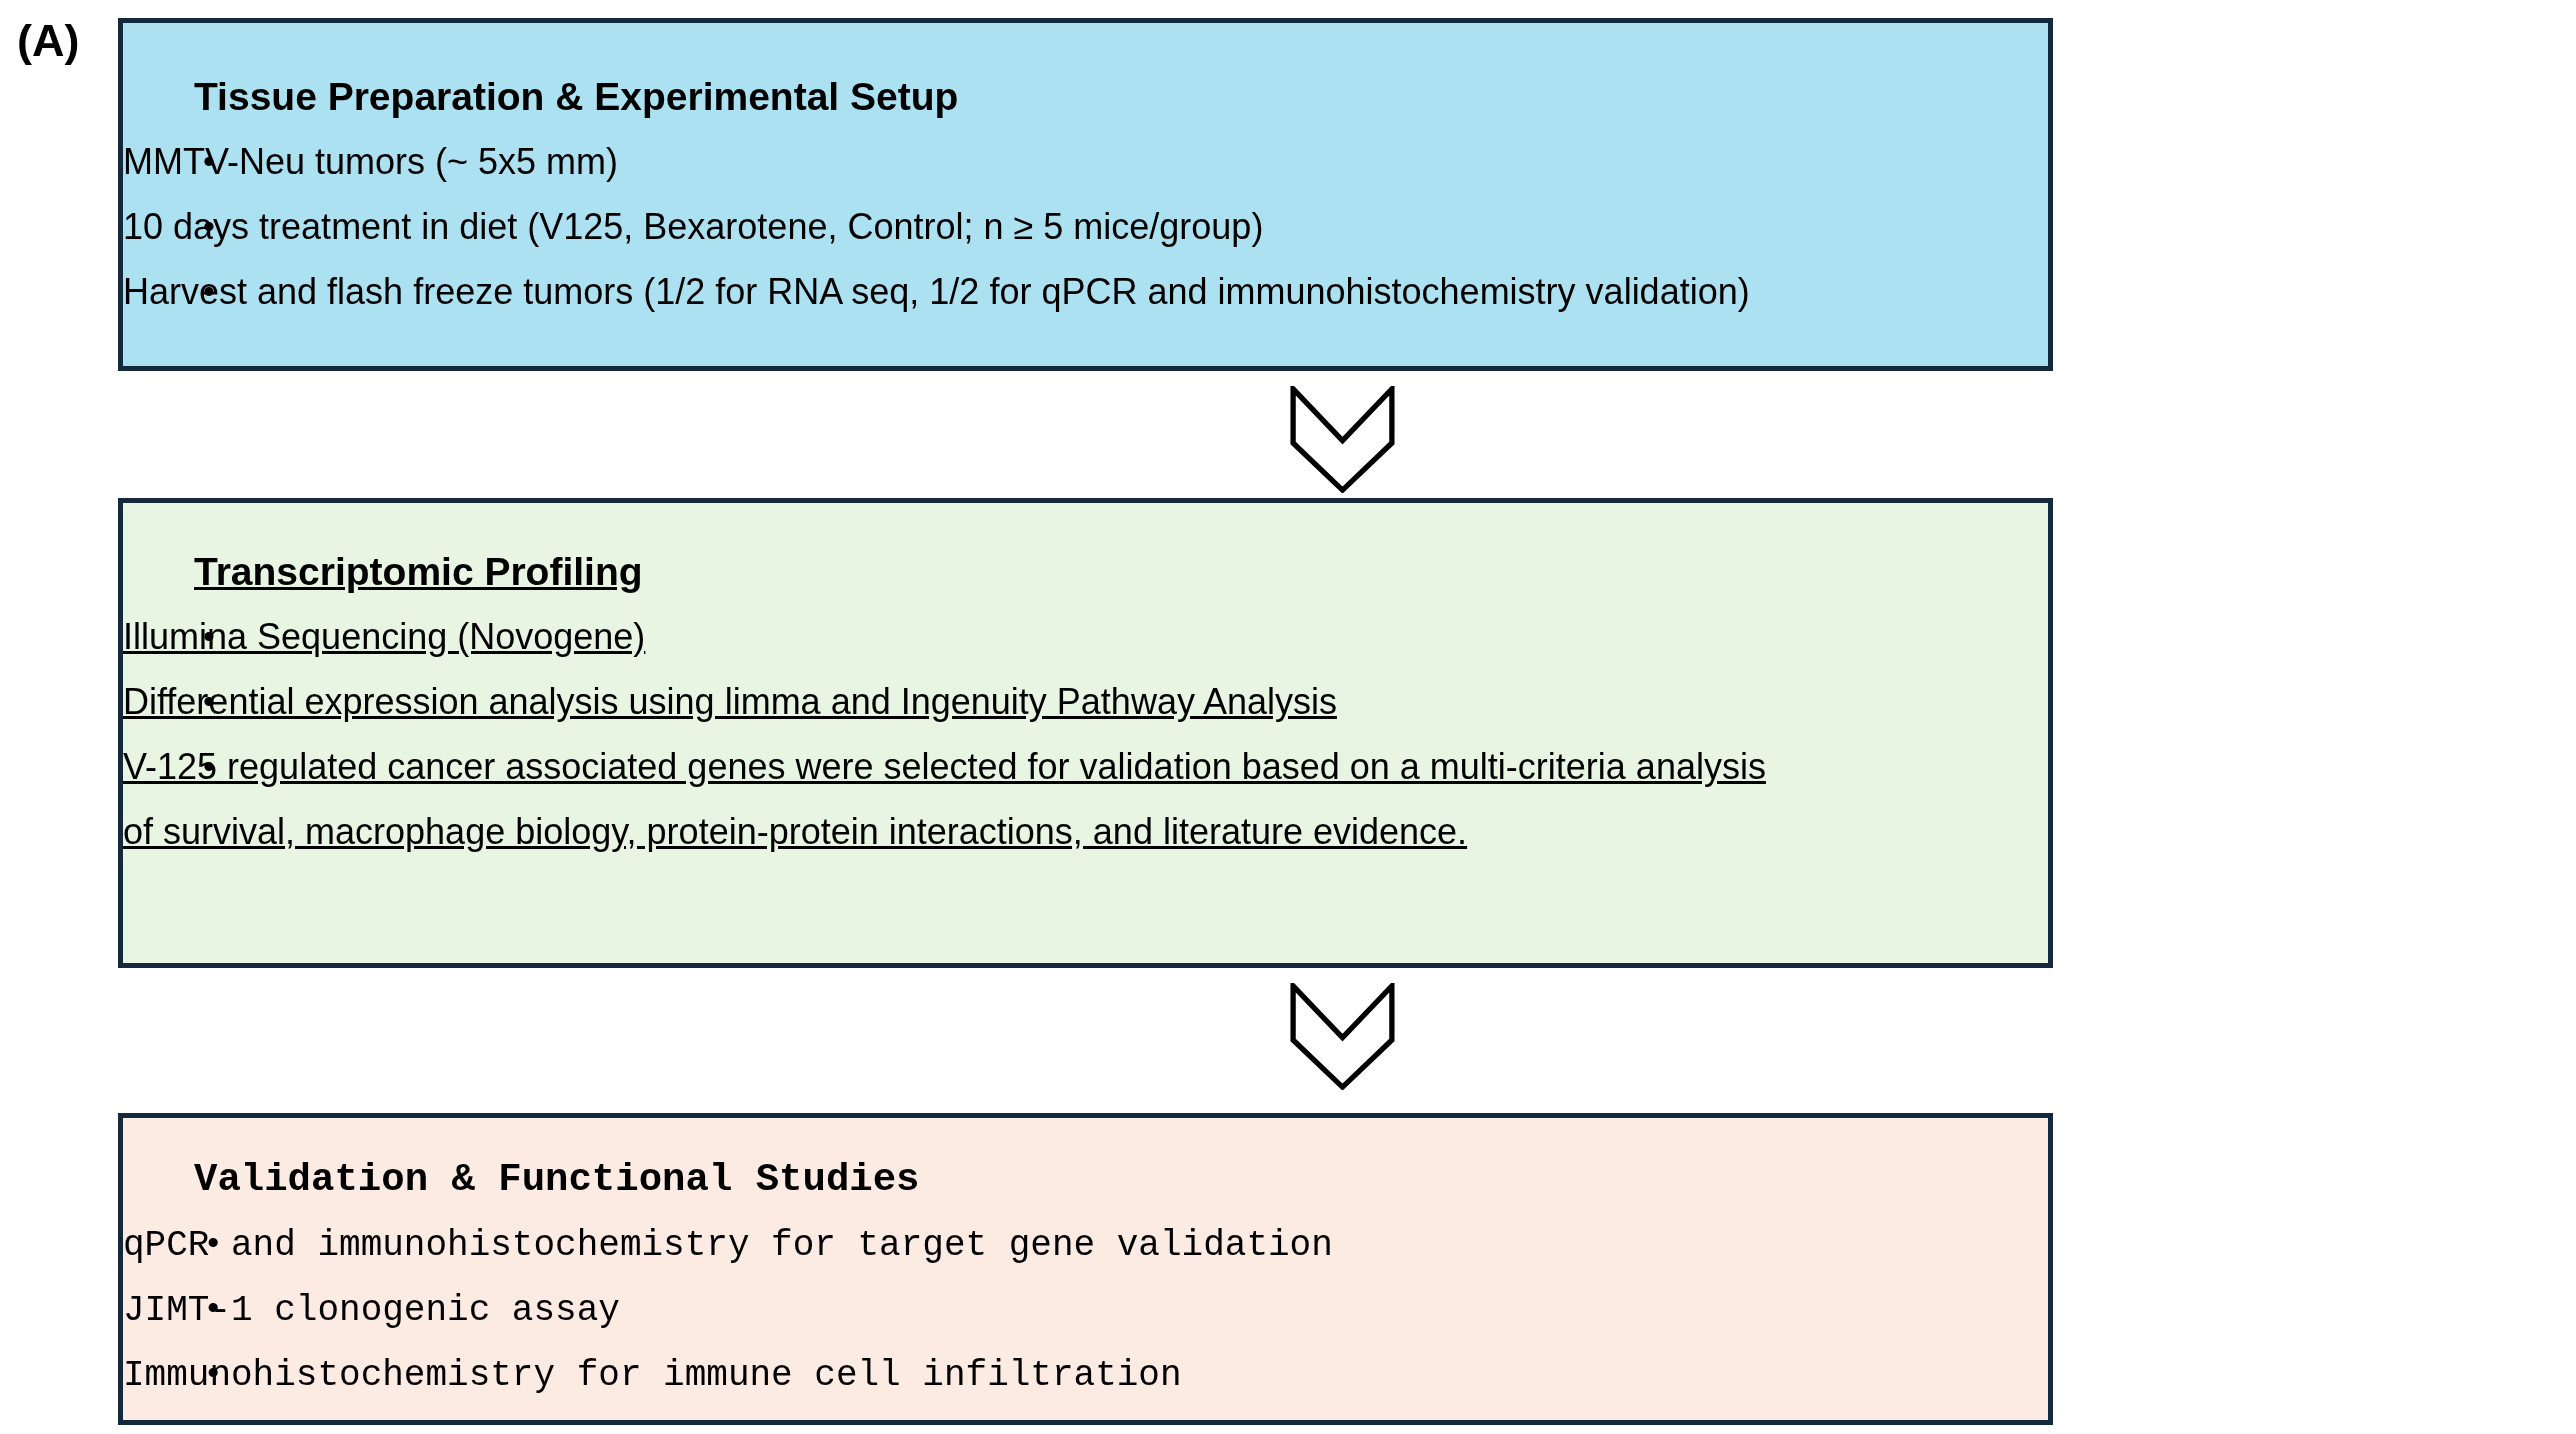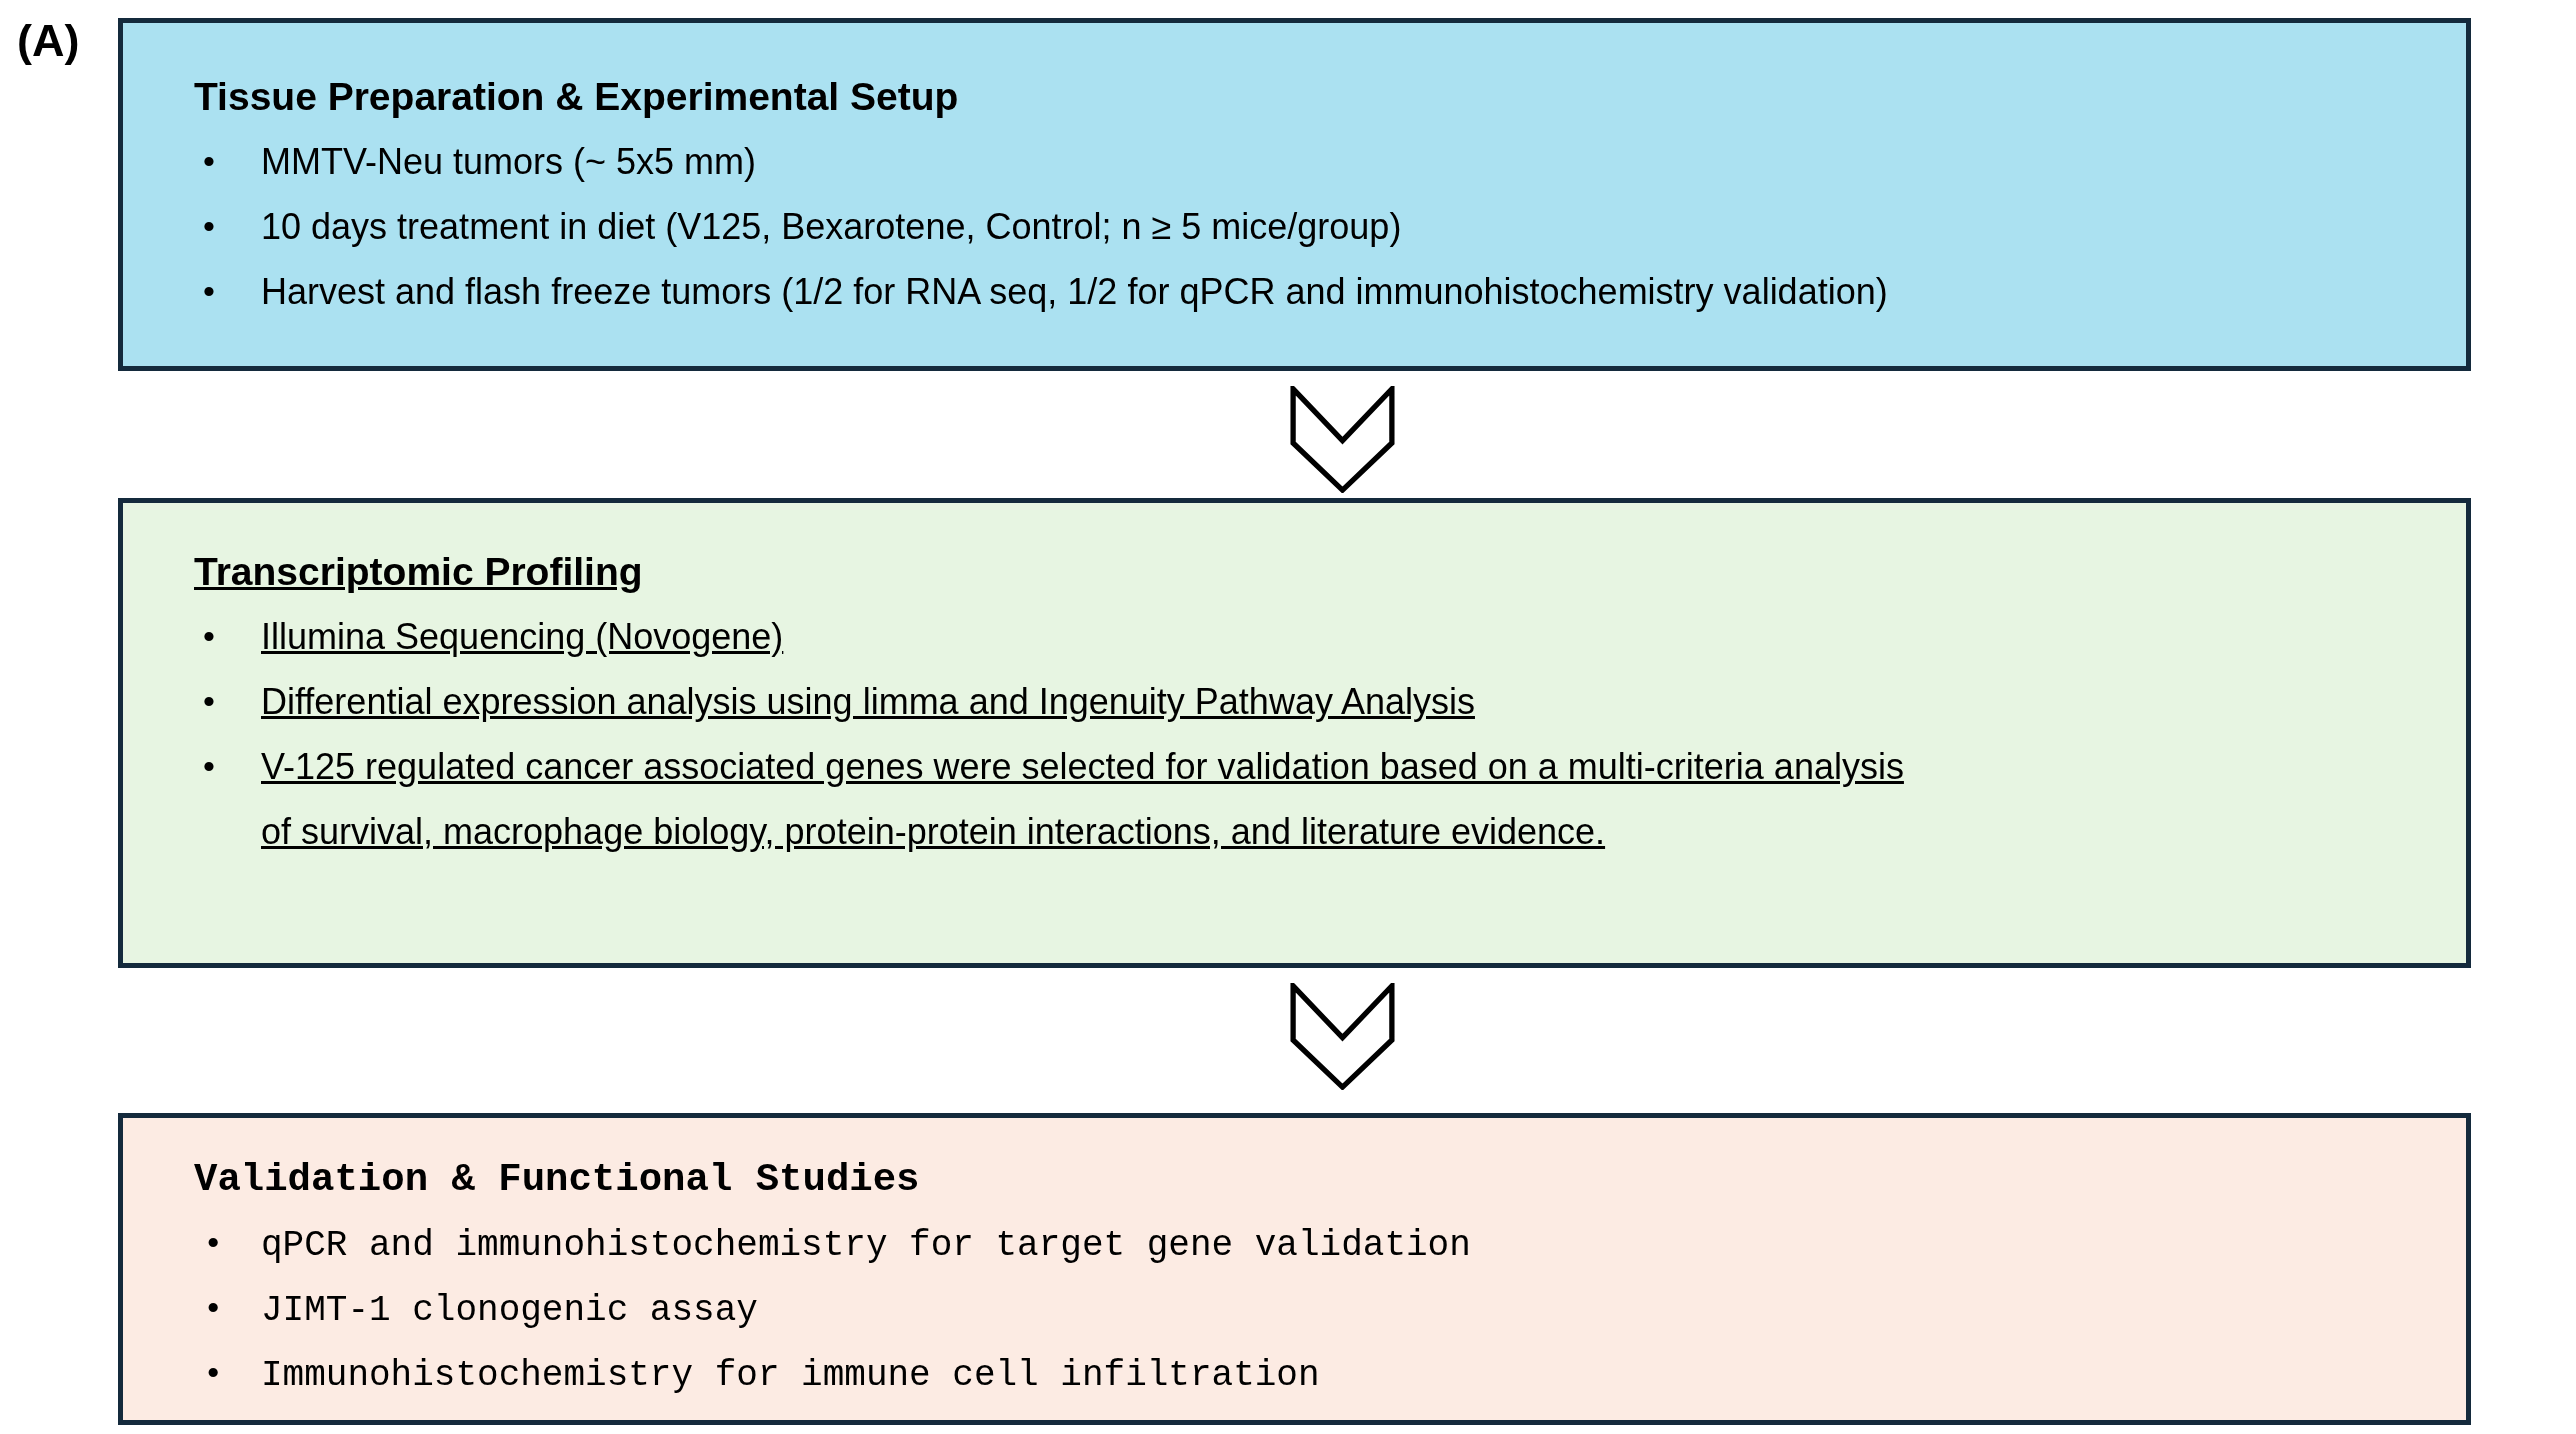--- a/index.html
+++ b/index.html
@@ -28,39 +28,38 @@
     position: absolute;
     left: 17px;
     top: 15.7px;
     font-size: 45px;
     font-weight: 700;
     line-height: 1.1;
   }
   .flow-box {
     position: absolute;
     left: 118px;
-    width: 2353px;
+    width: 1935px;
     border: 5.4px solid var(--border);
   }
   .box-1 { top: 18px;   height: 353px; background: var(--box1-fill); padding-top: 41px; }
   .box-2 { top: 498px;  height: 470px; background: var(--box2-fill); padding-top: 36px; text-decoration: underline; }
   .box-3 { top: 1113px; height: 312px; background: var(--box3-fill); padding-top: 30px; font-family: Liberation Mono, monospace; }
   .box-title {
     margin-left: 71px;
     font-size: 39px;
     font-weight: 700;
     line-height: 65px;
     white-space: pre-line;
   }
   .bullet-list {
     list-style: none;
   }
   .bullet-list li {
     position: relative;
-    padding-left: 138px;
     font-size: 36px;
     line-height: 65px;
     white-space: pre-line;
   }
   .bullet-list li::before {
     content: "\2022";
     position: absolute;
     left: 80px;
     top: 0;
     font-size: 34px;

